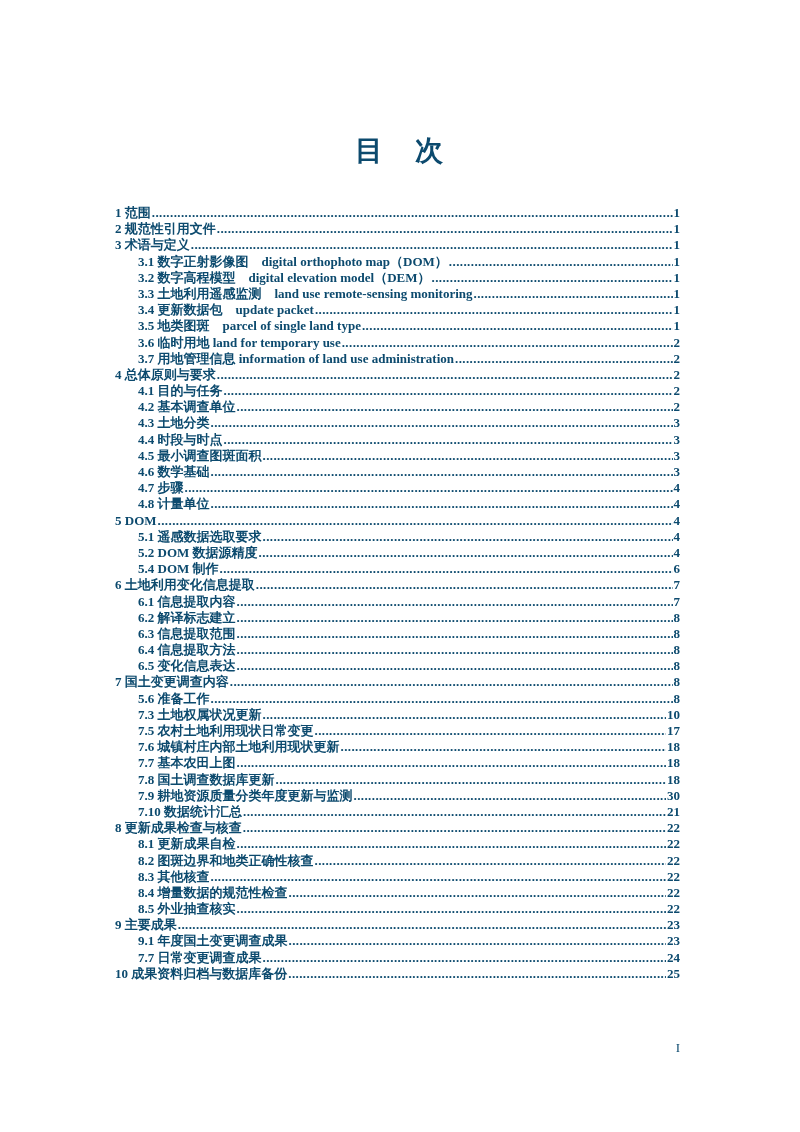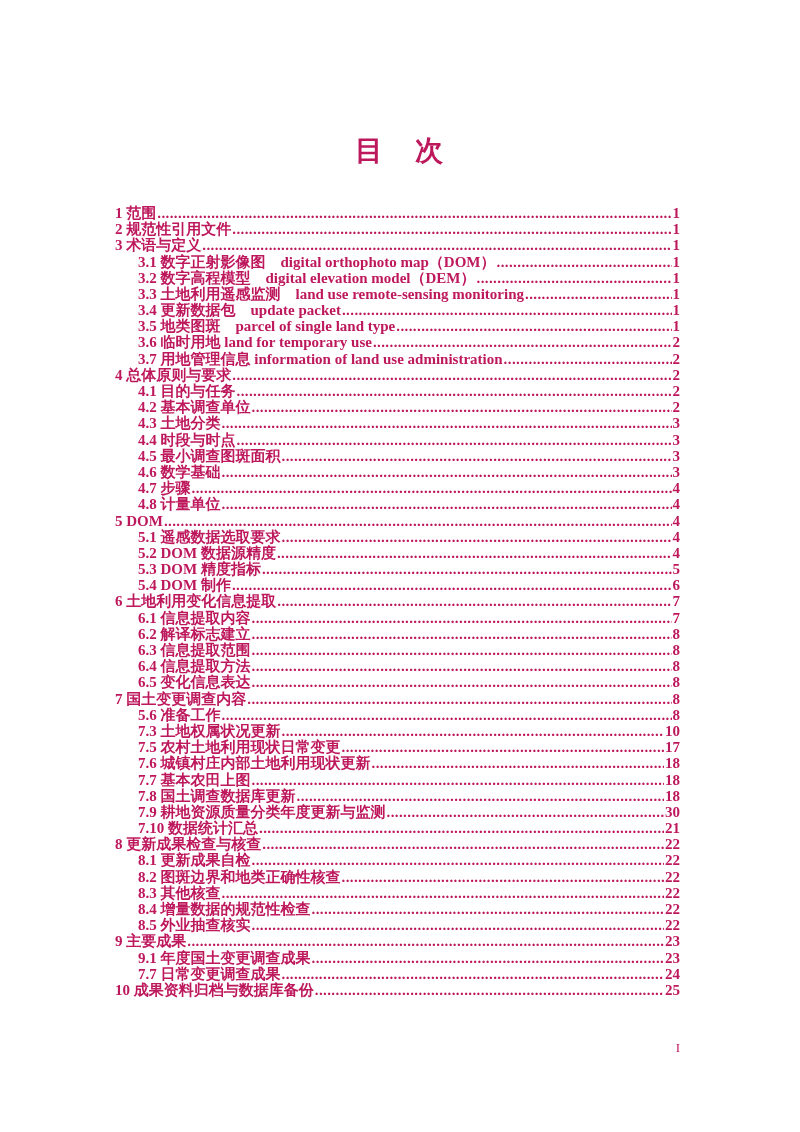--- a/index.html
+++ b/index.html
@@ -7,21 +7,21 @@
     padding: 0;
     background: #ffffff;
   }
   .page {
     position: relative;
     width: 800px;
     height: 1132px;
     background: #ffffff;
     overflow: hidden;
     font-family: "Liberation Serif", "DejaVu Serif", serif;
-    color: #be185d;
+    color: #0c4a6e;
   }
   .doc-title {
     position: absolute;
     top: 132px;
     left: 0;
     width: 100%;
     margin: 0;
     text-align: center;
     font-size: 28px;
     font-weight: bold;
@@ -29,22 +29,22 @@
     white-space: pre;
   }
   .toc {
     position: absolute;
     top: 205px;
     left: 115px;
     right: 120px;
   }
   .toc-row {
     display: flex;
-    align-items: flex-end;
-    font-size: 15px;
+    align-items: flex-start;
+    font-size: 13px;
     font-weight: bold;
     line-height: 16.2px;
     height: 16.2px;
     white-space: nowrap;
   }
   .toc-row.level-2 {
     padding-left: 23px;
   }
   .toc-label {
     white-space: pre;
@@ -184,25 +184,20 @@
     <span class="toc-label">5.1 遥感数据选取要求</span>
     <span class="leader"></span>
     <span class="toc-page">4</span>
   </div>
       <div class="toc-row level-2">
     <span class="toc-label">5.2 DOM 数据源精度</span>
     <span class="leader"></span>
     <span class="toc-page">4</span>
   </div>
       <div class="toc-row level-2">
-    <span class="toc-label">5.3 DOM 精度指标</span>
-    <span class="leader"></span>
-    <span class="toc-page">5</span>
-  </div>
-      <div class="toc-row level-2">
     <span class="toc-label">5.4 DOM 制作</span>
     <span class="leader"></span>
     <span class="toc-page">6</span>
   </div>
       <div class="toc-row level-1">
     <span class="toc-label">6 土地利用变化信息提取</span>
     <span class="leader"></span>
     <span class="toc-page">7</span>
   </div>
       <div class="toc-row level-2">

